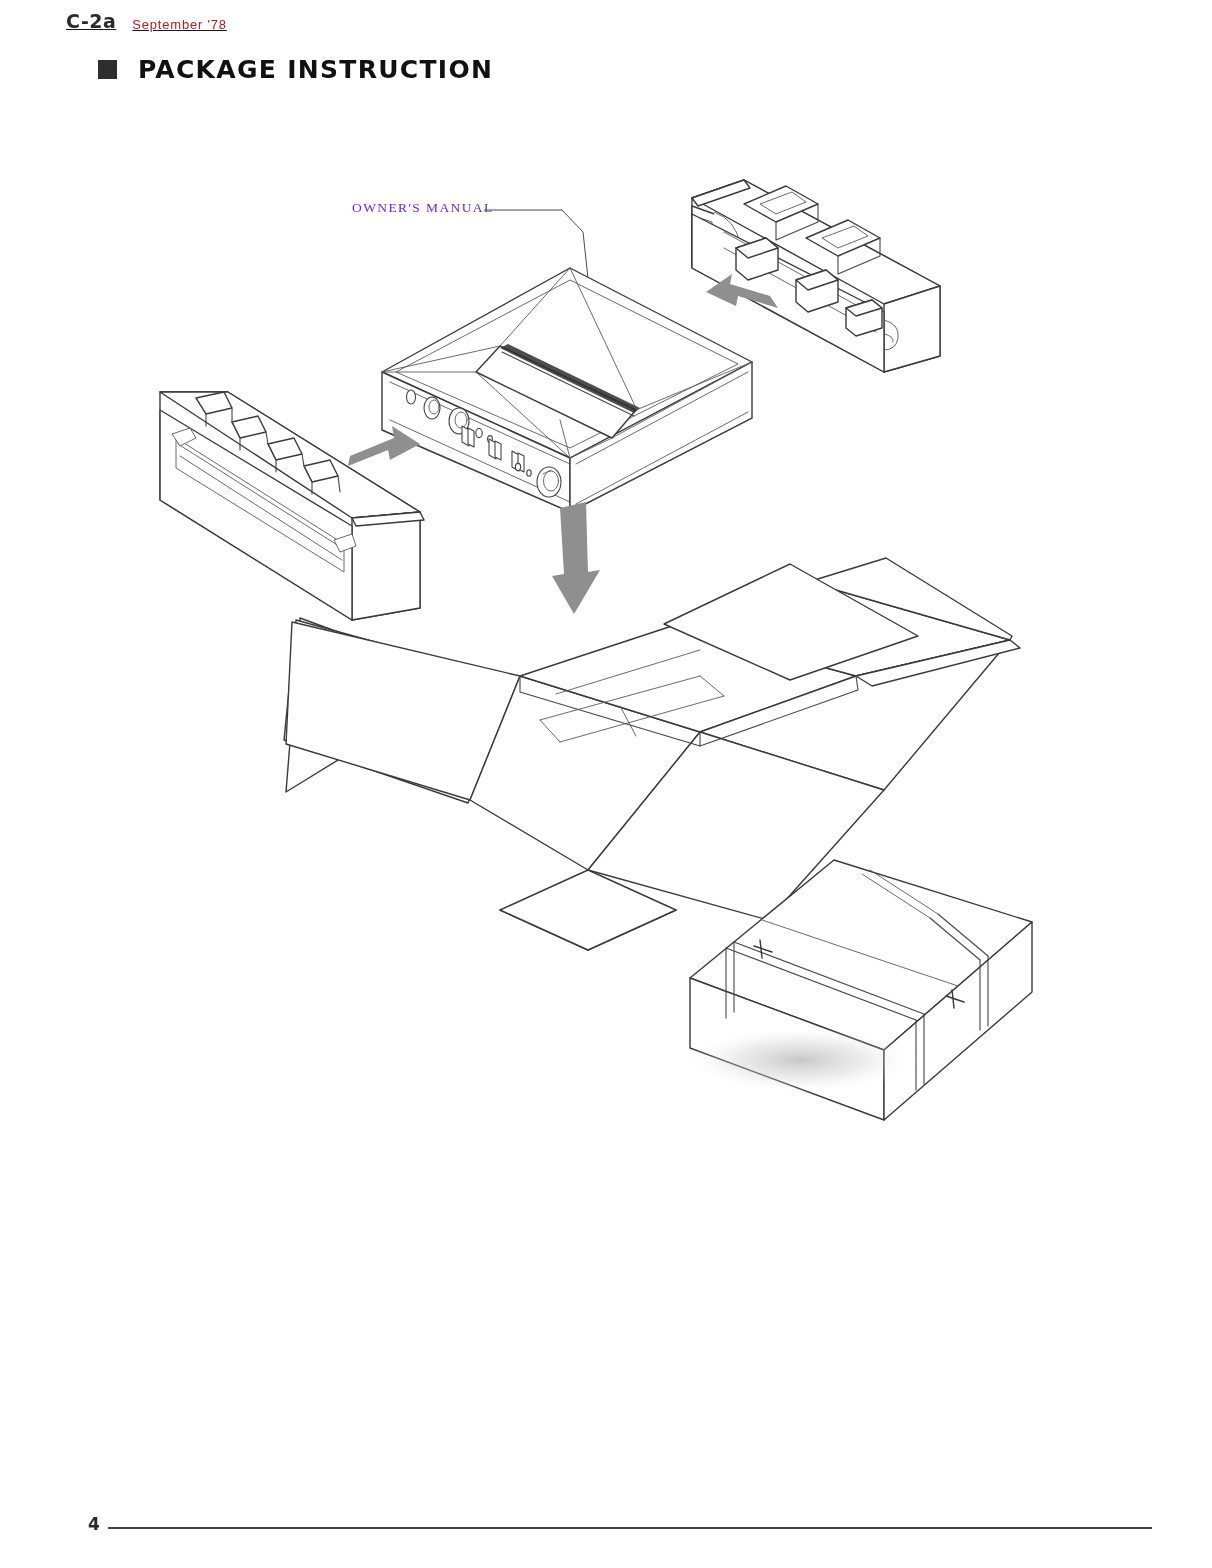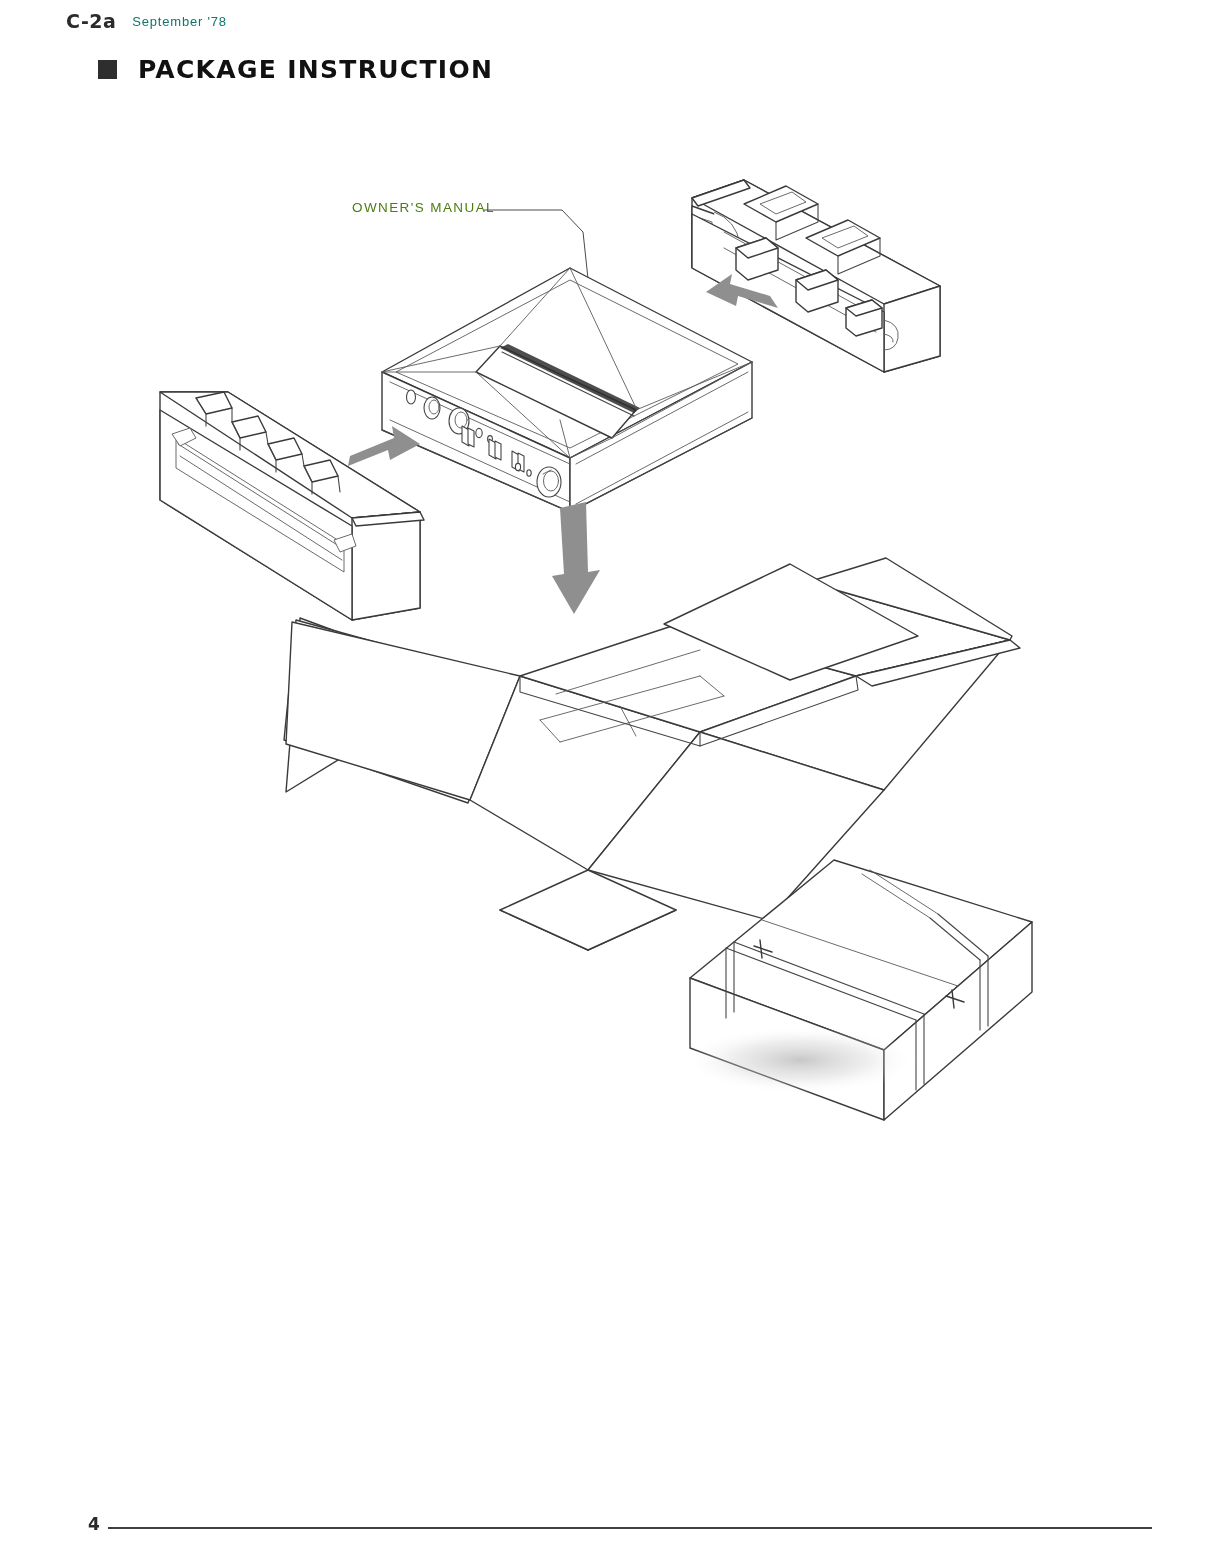--- a/index.html
+++ b/index.html
@@ -16,35 +16,36 @@
     color: #1a1a1a;
     overflow: hidden;
   }
 
   
   .page-header {
     position: absolute;
     left: 66px;
     top: 10px;
     display: flex;
-    align-items: center;
+    align-items: flex-end;
     gap: 16px;
+    text-decoration: underline;
   }
   .model-code {
     font-size: 19px;
     font-weight: bold;
     letter-spacing: 0.5px;
     color: #2b2b2b;
     font-family: "DejaVu Sans", sans-serif;
   }
   .issue-date {
     font-size: 13px;
     font-weight: normal;
     letter-spacing: 0.8px;
-    color: #0f766e;
+    color: #b91c1c;
     font-family: "Liberation Sans", sans-serif;
   }
 
   
   .section-title-row {
     position: absolute;
     left: 98px;
     top: 55px;
     display: flex;
     align-items: center;
@@ -77,22 +78,22 @@
   }
   .illustration svg { display: block; }
 
   
   .callout-label {
     position: absolute;
     left: 352px;
     top: 200px;
     font-size: 13.5px;
     letter-spacing: 1.4px;
-    color: #4d7c0f;
-    font-family: Liberation Sans, sans-serif;
+    color: #6d28d9;
+    font-family: Liberation Serif, serif;
     white-space: nowrap;
   }
 
   
   .page-footer {
     position: absolute;
     left: 0;
     top: 1516px;
     width: 1212px;
     height: 30px;

